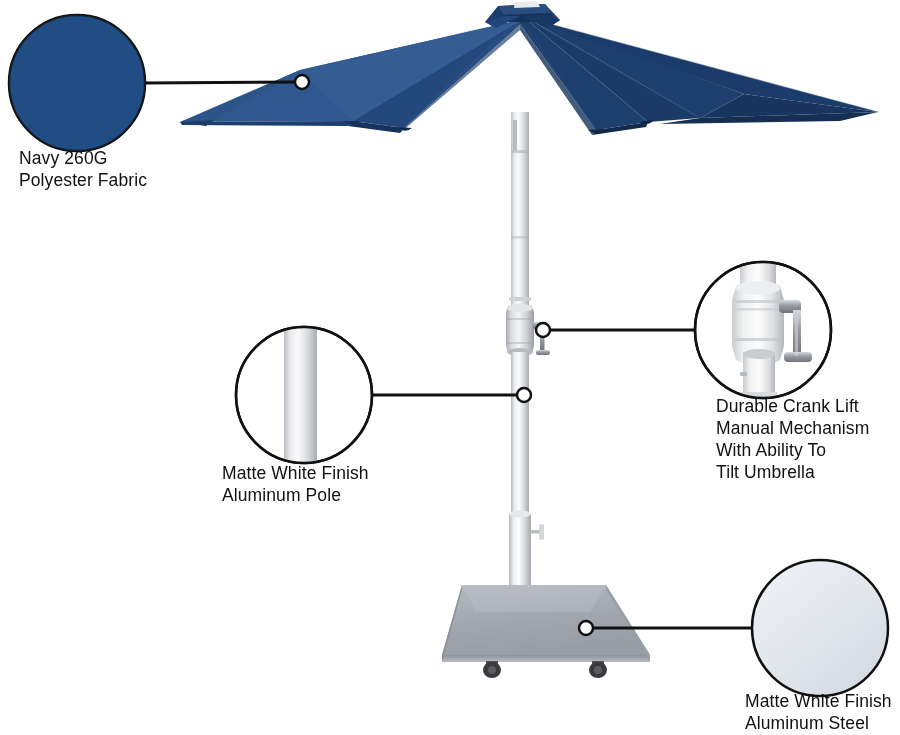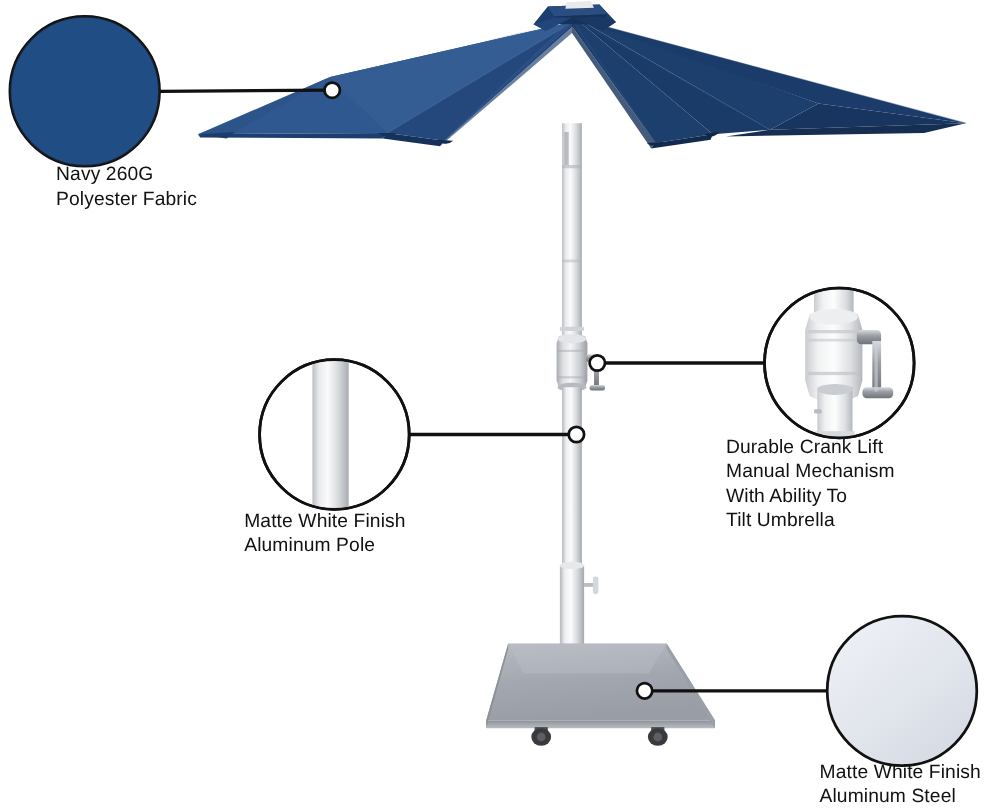--- a/index.html
+++ b/index.html
@@ -2,23 +2,23 @@
 <html><head>
 <meta charset="utf-8">
 <style>
   html,body{margin:0;padding:0;background:#ffffff;}
   body{width:900px;height:735px;overflow:hidden;
        font-family:"Liberation Sans","DejaVu Sans",sans-serif;}
   #stage{position:relative;width:900px;height:735px;background:#fff;}
   #art{position:absolute;left:0;top:0;width:900px;height:735px;}
   .callout-label{position:absolute;color:#111111;font-size:17.5px;line-height:22px;
                  letter-spacing:.1px;white-space:pre-line;font-family:"Liberation Sans","DejaVu Sans",sans-serif;}
-  #lbl-fabric{left:19px;top:147px;text-align:left;margin-left:32px;}
+  #lbl-fabric{left:19px;top:147px;text-align:left;}
   #lbl-pole{left:222px;top:462px;text-align:left;}
-  #lbl-crank{left:660px;top:395px;text-align:left;}
+  #lbl-crank{left:716px;top:395px;text-align:left;}
   #lbl-base{left:745px;top:690px;text-align:left;}
 </style>
 </head>
 <body>
 
 <div id="stage">
 
   <svg id="art" viewBox="0 0 900 735">
     <defs>
       <linearGradient id="poleGrad" x1="0" y1="0" x2="1" y2="0">

